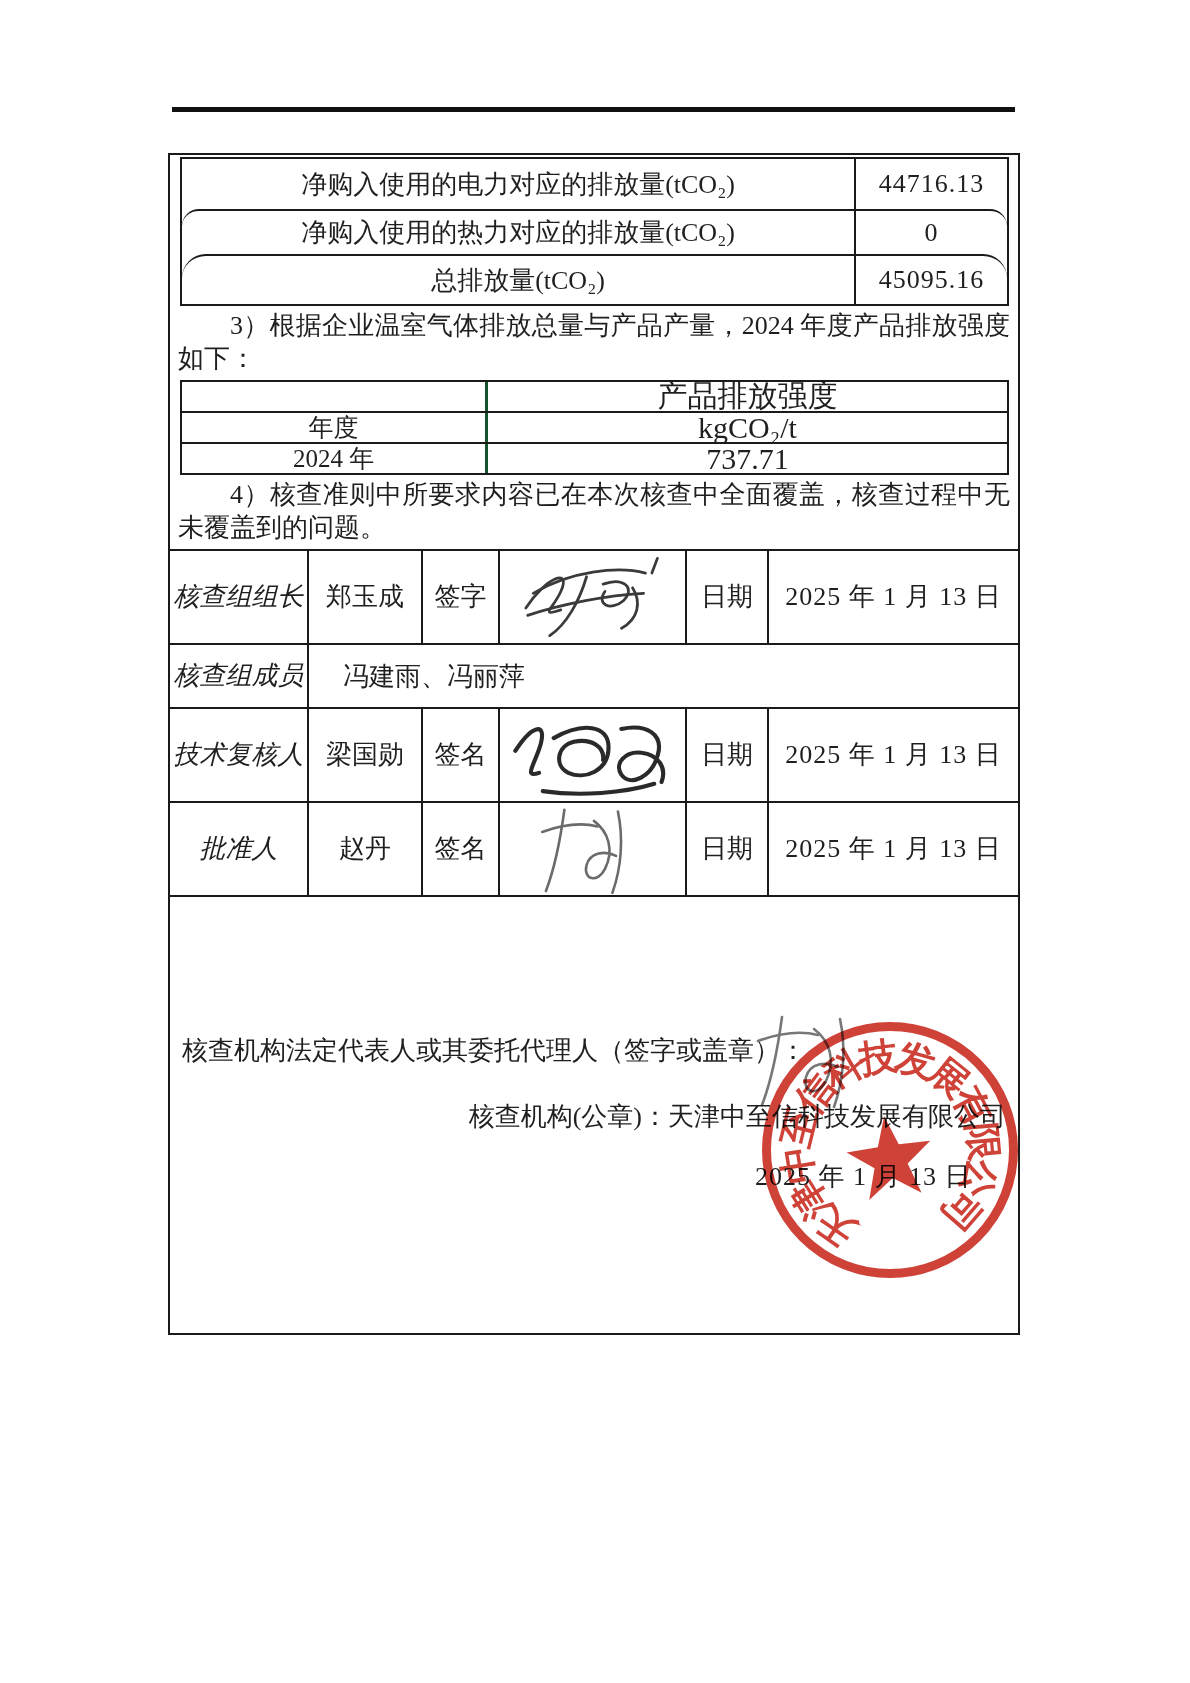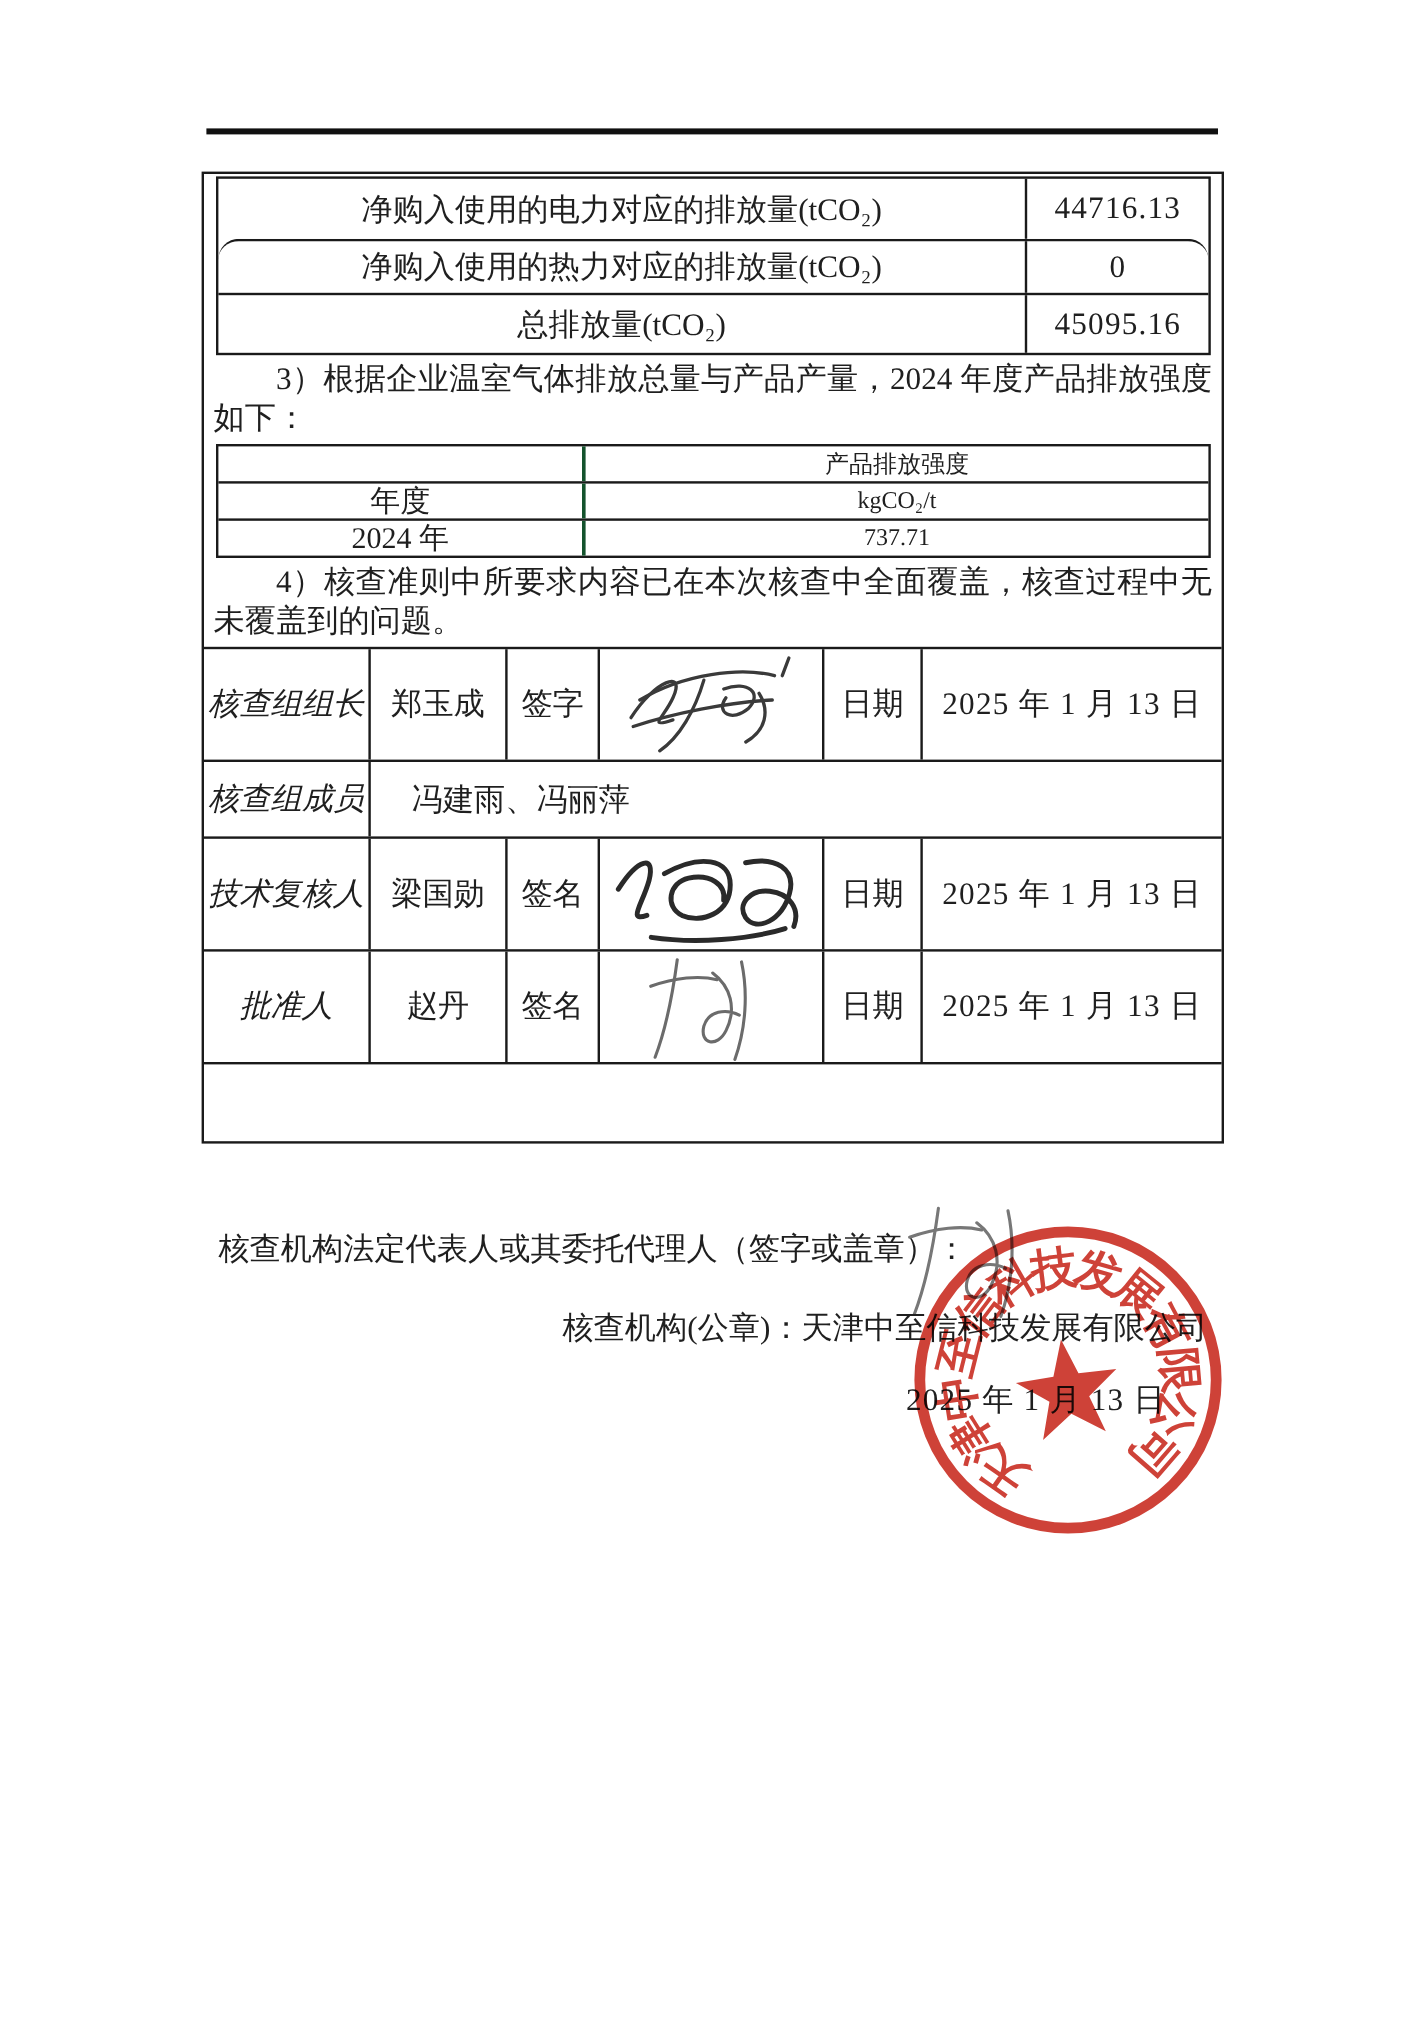--- a/index.html
+++ b/index.html
@@ -9,61 +9,61 @@
     background:#ffffff;
     font-family:"Liberation Serif","DejaVu Serif",serif;
     color:#1f1f1f;
     overflow:hidden;
   }
   .top-rule{
     position:absolute;left:172px;top:107px;width:843px;height:5px;
     background:#101010;
   }
   .frame{
-    position:absolute;left:168px;top:143px;width:852px;height:810px;
+    position:absolute;left:168px;top:153px;width:852px;height:1182px;
     border:2px solid #1a1a1a;box-sizing:border-box;
   }
   
   .emis-table{
     margin:2px 9px 0 10px;
     border:2px solid #1a1a1a;
   }
   .emis-row{display:flex;}
   .emis-row + .emis-row{border-top:2px solid #1a1a1a;}
   .emis-label{
     width:672px;border-right:2px solid #1a1a1a;
     display:flex;align-items:center;justify-content:center;
     font-size:26px;
   }
   .emis-value{
     flex:1;display:flex;align-items:center;justify-content:center;
     font-size:26px;letter-spacing:1px;
   }
-  .emis-row.r0{height:50px;} .emis-row.r1{height:43px;border-radius:17px;} .emis-row.r2{height:48px;}
+  .emis-row.r0{height:50px;} .emis-row.r1{height:43px;border-radius:17px;} .emis-row.r2{height:48px;border-radius:24px;}
   
   .para{
     margin:3px 8px 0 8px;
     font-size:26px;line-height:33px;
     text-indent:2em;text-align:justify;
   }
   
   .int-table{
     margin:5px 9px 0 10px;
     border:2px solid #1a1a1a;
   }
   .int-row{display:flex;height:29px;}
   .int-row + .int-row{border-top:2px solid #1a1a1a;}
   .int-c1{
     width:303px;border-right:3px solid #14532d;
     display:flex;align-items:center;justify-content:center;
     font-size:25px;
   }
   .int-c2{
     flex:1;display:flex;align-items:center;justify-content:center;
-    font-size:20px;
+    font-size:30px;
   }
   
   .sig-grid{margin-top:5px;border-top:2px solid #1a1a1a;}
   .sig-row{display:flex;border-bottom:2px solid #1a1a1a;}
   .sig-cell{
     border-right:2px solid #1a1a1a;
     display:flex;align-items:center;justify-content:center;
     text-align:center;font-size:26px;line-height:32px;
     box-sizing:border-box;overflow:visible;
   }

